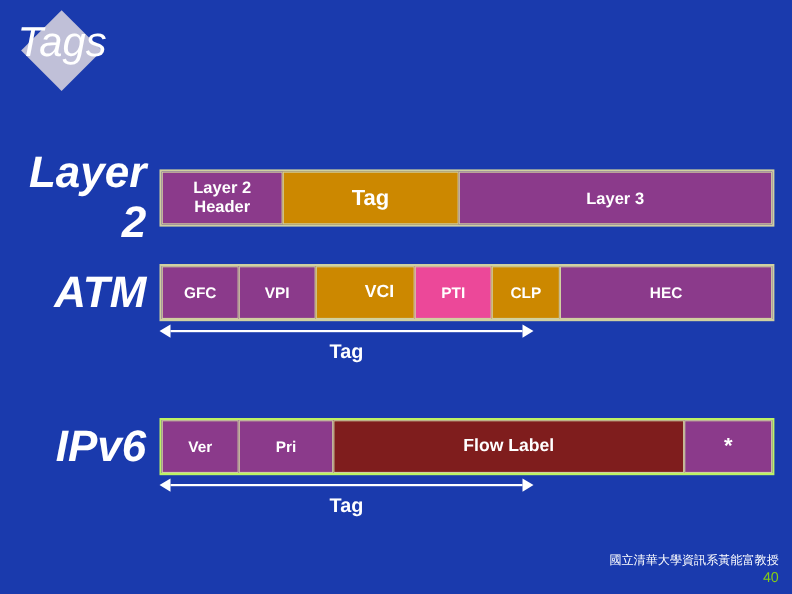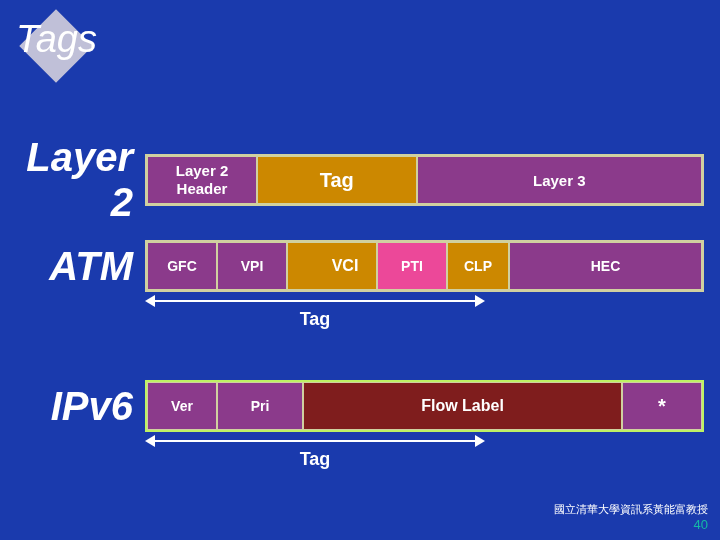--- a/index.html
+++ b/index.html
@@ -250,21 +250,21 @@
       right: 12px;
       text-align: right;
     }
 
     .footer-text {
       color: #ffffff;
       font-size: 11px;
     }
 
     .footer-num {
-      color: #14b8a6;
+      color: #84cc16;
       font-size: 13px;
     }
   </style>
 </head>
 <body>
 
 <div class="diamond-container">
   <div class="diamond"></div>
 </div>
 <div class="tags-title">Tags</div>

